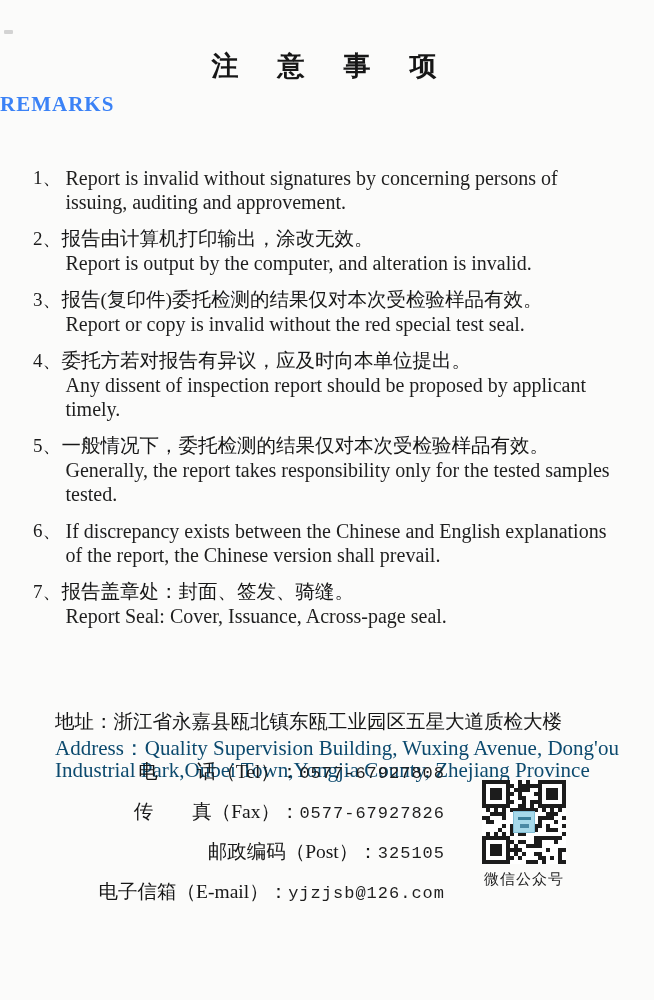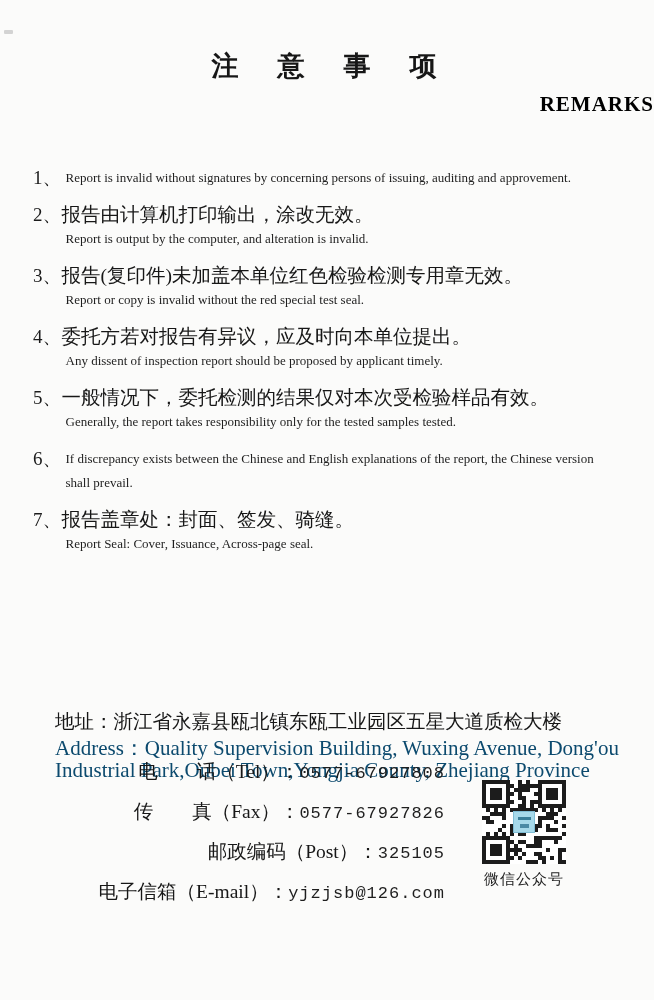--- a/index.html
+++ b/index.html
@@ -18,44 +18,44 @@
   }
   .title-cn{
     position:absolute;top:48px;left:0;right:0;
     text-align:center;
     font-size:27px;font-weight:bold;
     letter-spacing:6px;
     color:#161616;
   }
   .title-en{
     position:absolute;top:92px;left:0;right:0;
-    text-align:right;
+    text-align:left;
     font-size:21px;font-weight:bold;
     letter-spacing:1px;
-    color:#000000;
+    color:#3b82f6;
   }
   .remarks{
     position:absolute;top:166px;left:33px;width:586px;
   }
   .remark-item{
     display:flex;
     margin-bottom:13px;
   }
   .remark-num{
     flex:0 0 28px;
     font-size:19px;line-height:24px;
     white-space:nowrap;
   }
   .remark-body{flex:1;}
   .remark-cn{
     font-size:19.5px;line-height:24px;
     color:#171717;
   }
   .remark-en{
-    font-size:13px;line-height:24px;
+    font-size:20px;line-height:24px;
     padding-left:4px;
     color:#1e1e1e;
   }
   .footer{
     position:absolute;top:710px;left:55px;width:566px;
   }
   .addr-cn{
     font-size:19.5px;line-height:24px;color:#171717;
   }
   .addr-en{
@@ -130,21 +130,21 @@
       <span class="remark-num">2、</span>
       <span class="remark-body">
         <div class="remark-cn">报告由计算机打印输出，涂改无效。</div>
         <div class="remark-en">Report is output by the computer, and alteration is invalid.</div>
       </span>
     </div>
 
     <div class="remark-item">
       <span class="remark-num">3、</span>
       <span class="remark-body">
-        <div class="remark-cn">报告(复印件)未加盖本单位红色检验检测专用章无效。</div>
+        <div class="remark-cn">报告(复印件)委托检测的结果仅对本次受检验样品有效。</div>
         <div class="remark-en">Report or copy is invalid without the red special test seal.</div>
       </span>
     </div>
 
     <div class="remark-item">
       <span class="remark-num">4、</span>
       <span class="remark-body">
         <div class="remark-cn">委托方若对报告有异议，应及时向本单位提出。</div>
         <div class="remark-en">Any dissent of inspection report should be proposed by applicant timely.</div>
       </span>

